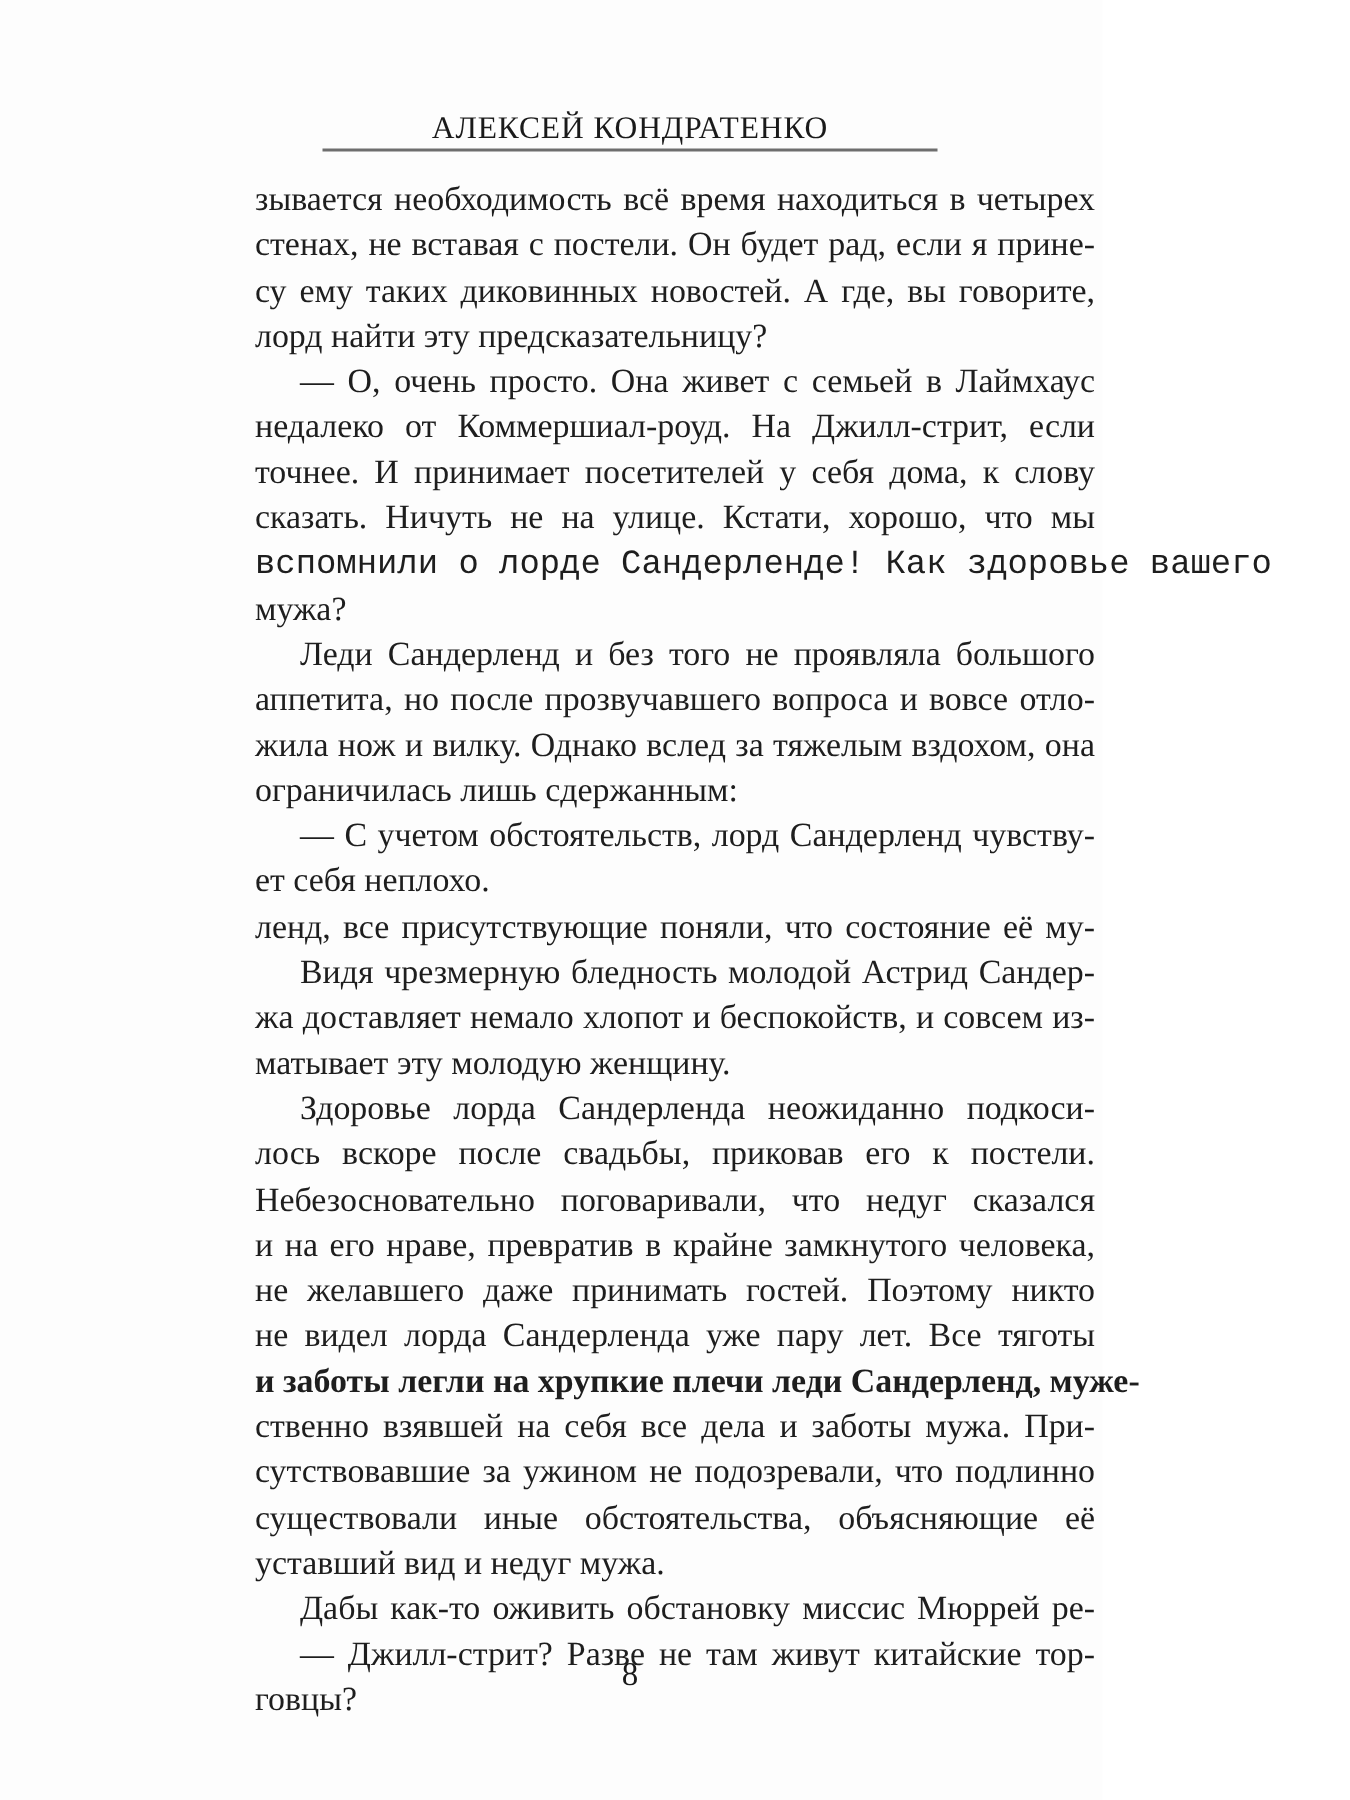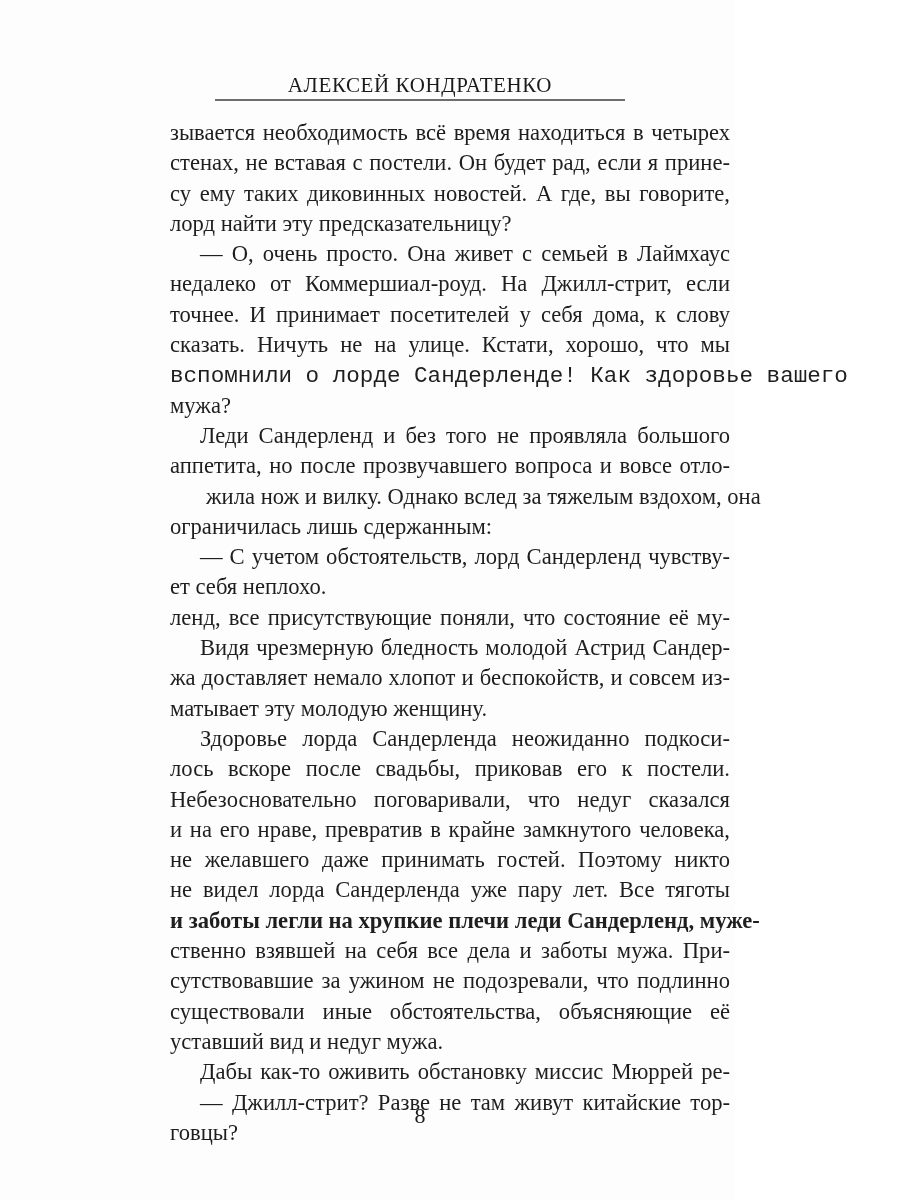--- a/index.html
+++ b/index.html
@@ -81,21 +81,21 @@
       <div class="line"><span style="word-spacing: 0px;">су ему таких диковинных новостей. А где, вы говорите,</span></div>
       <div class="line last"><span>лорд найти эту предсказательницу?</span></div>
       <div class="line" style="padding-left: 30px;"><span style="word-spacing: 0px;">— О, очень просто. Она живет с семьей в Лаймхаус</span></div>
       <div class="line"><span style="word-spacing: 0px;">недалеко от Коммершиал-роуд. На Джилл-стрит, если</span></div>
       <div class="line"><span style="word-spacing: 0px;">точнее. И принимает посетителей у себя дома, к слову</span></div>
       <div class="line"><span style="word-spacing: 0px;">сказать. Ничуть не на улице. Кстати, хорошо, что мы</span></div>
       <div class="line"><span style="word-spacing: 0px; font-family: Liberation Mono, monospace;">вспомнили о лорде Сандерленде! Как здоровье вашего</span></div>
       <div class="line last"><span>мужа?</span></div>
       <div class="line" style="padding-left: 30px;"><span style="word-spacing: 0px;">Леди Сандерленд и без того не проявляла большого</span></div>
       <div class="line"><span style="word-spacing: 0px;">аппетита, но после прозвучавшего вопроса и вовсе отло-</span></div>
-      <div class="line"><span style="word-spacing: 0px; margin-left: 36px;">жила нож и вилку. Однако вслед за тяжелым вздохом, она</span></div>
+      <div class="line"><span style="word-spacing: 0px;">жила нож и вилку. Однако вслед за тяжелым вздохом, она</span></div>
       <div class="line last"><span>ограничилась лишь сдержанным:</span></div>
       <div class="line" style="padding-left: 30px;"><span style="word-spacing: 0px;">— С учетом обстоятельств, лорд Сандерленд чувству-</span></div>
       <div class="line last"><span>ет себя неплохо.</span></div>
       <div class="line"><span style="word-spacing: 0px;">ленд, все присутствующие поняли, что состояние её му-</span></div>
       <div class="line" style="padding-left: 30px;"><span style="word-spacing: 0px;">Видя чрезмерную бледность молодой Астрид Сандер-</span></div>
       <div class="line"><span style="word-spacing: 0px;">жа доставляет немало хлопот и беспокойств, и совсем из-</span></div>
       <div class="line last"><span>матывает эту молодую женщину.</span></div>
       <div class="line" style="padding-left: 30px;"><span style="word-spacing: 0px;">Здоровье лорда Сандерленда неожиданно подкоси-</span></div>
       <div class="line"><span style="word-spacing: 0px;">лось вскоре после свадьбы, приковав его к постели.</span></div>
       <div class="line"><span style="word-spacing: 0px;">Небезосновательно поговаривали, что недуг сказался</span></div>

